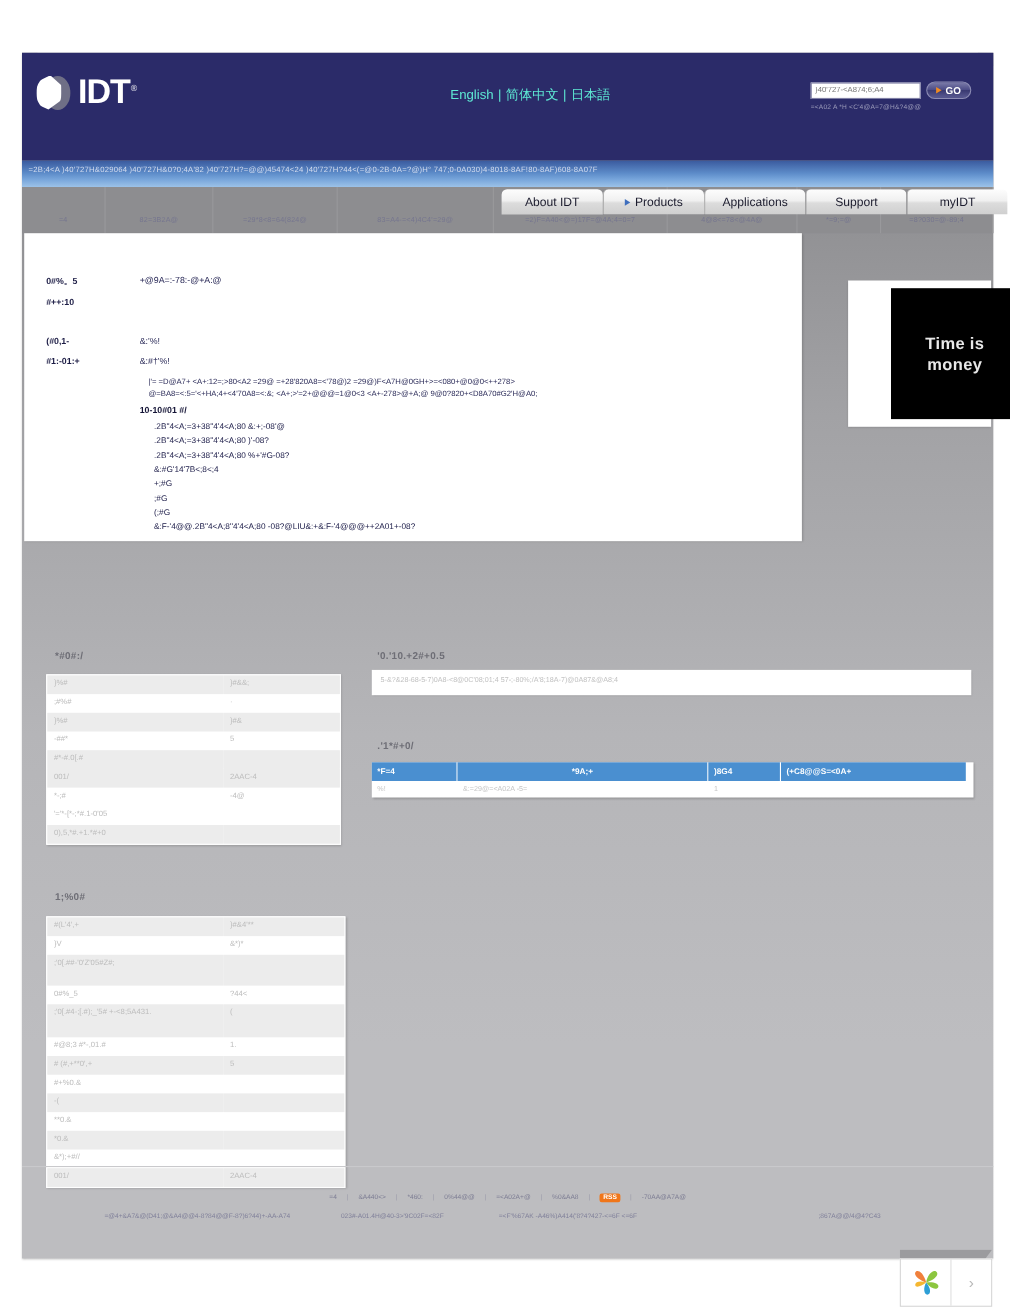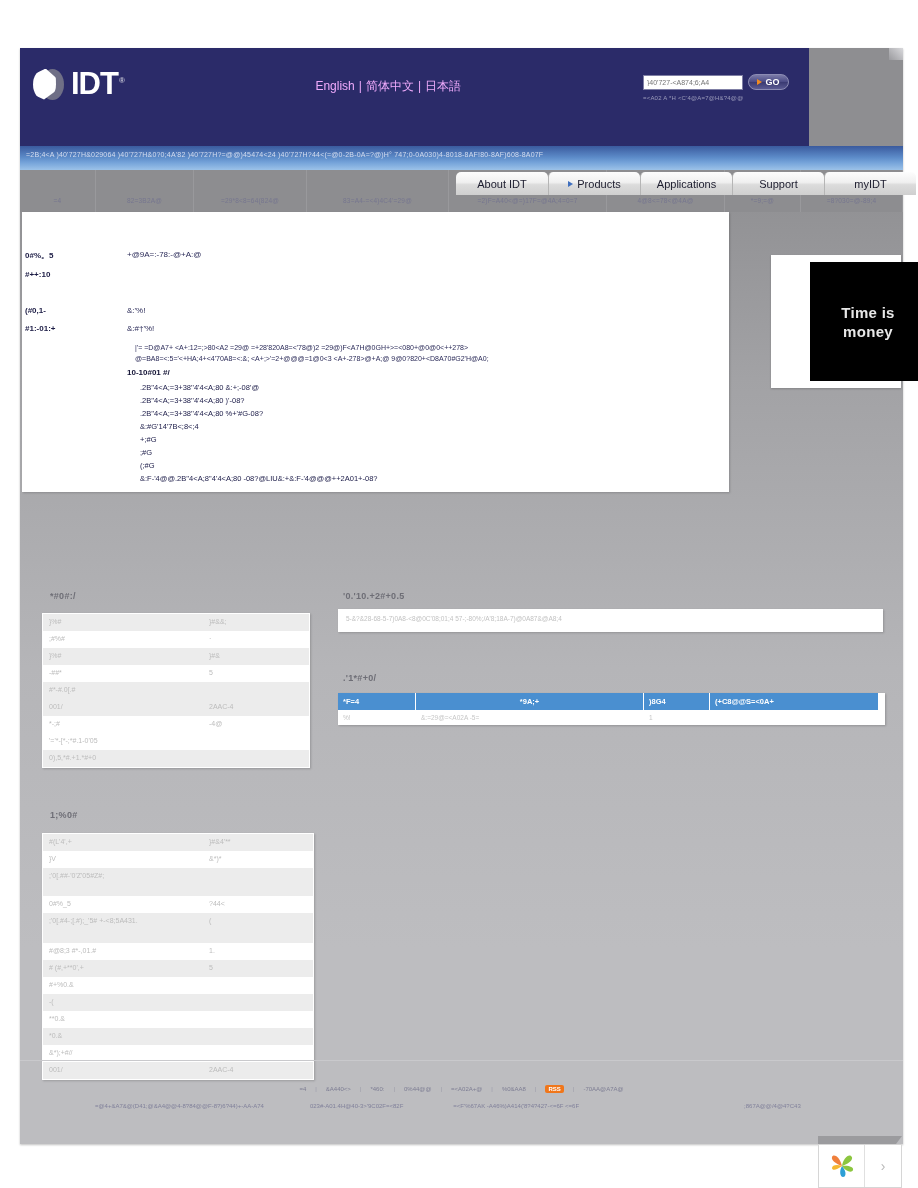--- a/index.html
+++ b/index.html
@@ -30,21 +30,21 @@
   .corner-l, .corner-r {
     position: absolute; top: 0; width: 14px; height: 12px;
     background: linear-gradient(135deg, #d9d9dc 0%, #9a9a9e 100%);
   }
   .corner-l { left: 0; }
   .corner-r { right: 0; background: linear-gradient(225deg, #d9d9dc 0%, #9a9a9e 100%); }
 
   
   .masthead {
     position: absolute; left: 0; top: 0;
-    width: 789px; height: 98px;
+    width: 883px; height: 98px;
     background: #2b2b69;
   }
   .logo-wrap {
     position: absolute; left: 13px; top: 18px;
     display: flex; align-items: center;
   }
   .logo-mark { width: 31px; height: 31px; position: relative; }
   .logo-mark .disc-back {
     position: absolute; left: 8px; top: 0;
     width: 23px; height: 31px; border-radius: 50%;
@@ -67,21 +67,21 @@
   }
   .logo-reg {
     font-size: 8px; vertical-align: super; color: #c9c9d8;
     margin-left: 1px;
   }
 
   .lang-bar {
     position: absolute; right: 348px; top: 30px;
     color: #ffffff; font-size: 12px; white-space: nowrap;
   }
-  .lang-bar span { color: #f0abfc; }
+  .lang-bar span { color: #5eead4; }
   .lang-sep { margin: 0 4px; color: #b9b9cf; }
 
   .search-wrap {
     position: absolute; right: 14px; top: 26px;
     width: 152px;
   }
   .search-row { display: flex; align-items: center; }
   .search-input {
     width: 100px; height: 15px;
     background: #ffffff; border: 1px solid #7f7fa5;
@@ -175,21 +175,21 @@
     box-shadow: 1px 1px 2px rgba(0,0,0,.18);
   }
   .cp-row {
     display: flex;
     font-size: 8px;
     color: #2a2a58;
     padding: 0 0 0 0;
   }
   .cp-label {
     width: 105px;
-    padding-left: 3px;
+    padding-left: 20px;
     font-weight: bold;
     font-size: 8px;
     color: #1b1b44;
     white-space: nowrap;
   }
   .cp-value {
     font-size: 8px; color: #2a2a58; white-space: nowrap;
   }
   .cp-para {
     margin-left: 113px;

